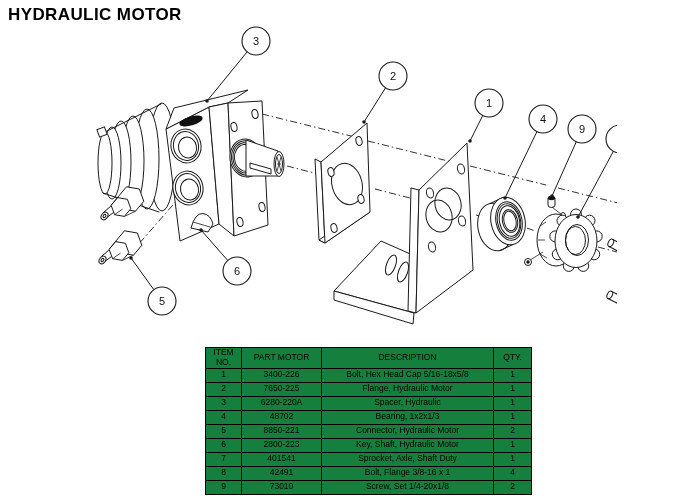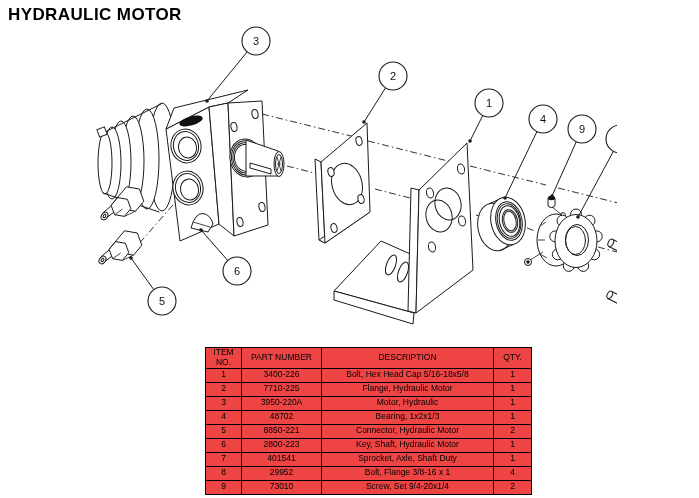--- a/index.html
+++ b/index.html
@@ -10,21 +10,21 @@
   svg.diagram{position:absolute;left:0;top:0;width:699px;height:498px;}
   .ln{fill:none;stroke:#1a1a1a;stroke-width:1;stroke-linejoin:round;stroke-linecap:round;}
   .wh{fill:#ffffff;stroke:#1a1a1a;stroke-width:1;stroke-linejoin:round;}
   .dk{fill:#111111;stroke:none;}
   .dash{fill:none;stroke:#1a1a1a;stroke-width:.9;stroke-dasharray:7 3 1.5 3;}
   .thin{fill:none;stroke:#1a1a1a;stroke-width:.8;}
   .callout-circle{fill:#ffffff;stroke:#1a1a1a;stroke-width:1.1;}
   .callout-text{font-family:"Liberation Sans",sans-serif;font-size:11px;fill:#111;
                 text-anchor:middle;}
   .tablewrap{position:absolute;left:205px;top:347px;}
-  table.parts{border-collapse:collapse;border:1.5px solid #000;background:#ef4444;}
+  table.parts{border-collapse:collapse;border:1.5px solid #000;background:#15803d;}
   table.parts th,table.parts td{border:1px solid #000;font-size:8.5px;font-weight:normal;
      text-align:center;vertical-align:middle;padding:0 2px;height:13px;line-height:1.15;
      color:#000;}
   table.parts th{height:19px;white-space:pre-line;}
   col.c-item{width:36px;} col.c-part{width:80px;} col.c-desc{width:172px;} col.c-qty{width:38px;}
 </style>
 </head>
 <body>
 
 <div class="page">
@@ -252,42 +252,42 @@
       <colgroup>
         <col class="c-item">
           <col class="c-part">
           <col class="c-desc">
           <col class="c-qty">
       </colgroup>
       <thead>
         <tr>
             <th>ITEM
 NO.</th>
-            <th>PART NUMBER</th>
+            <th>PART MOTOR</th>
             <th>DESCRIPTION</th>
             <th>QTY.</th>
           </tr>
       </thead>
       <tbody>
           <tr>
             <td>1</td>
             <td>3400-226</td>
             <td>Bolt, Hex Head Cap 5/16-18x5/8</td>
             <td>1</td>
           </tr>
           <tr>
             <td>2</td>
-            <td>7710-225</td>
+            <td>7650-225</td>
             <td>Flange, Hydraulic Motor</td>
             <td>1</td>
           </tr>
           <tr>
             <td>3</td>
-            <td>3950-220A</td>
-            <td>Motor, Hydraulic</td>
+            <td>6280-220A</td>
+            <td>Spacer, Hydraulic</td>
             <td>1</td>
           </tr>
           <tr>
             <td>4</td>
             <td>48702</td>
             <td>Bearing, 1x2x1/3</td>
             <td>1</td>
           </tr>
           <tr>
             <td>5</td>
@@ -302,27 +302,27 @@
             <td>1</td>
           </tr>
           <tr>
             <td>7</td>
             <td>401541</td>
             <td>Sprocket, Axle, Shaft Duty</td>
             <td>1</td>
           </tr>
           <tr>
             <td>8</td>
-            <td>29952</td>
+            <td>42491</td>
             <td>Bolt, Flange 3/8-16 x 1</td>
             <td>4</td>
           </tr>
           <tr>
             <td>9</td>
             <td>73010</td>
-            <td>Screw, Set 9/4-20x1/4</td>
+            <td>Screw, Set 1/4-20x1/8</td>
             <td>2</td>
           </tr>
         </tbody>
     </table>
   </div>
 
 </div>
 
 </body></html>

